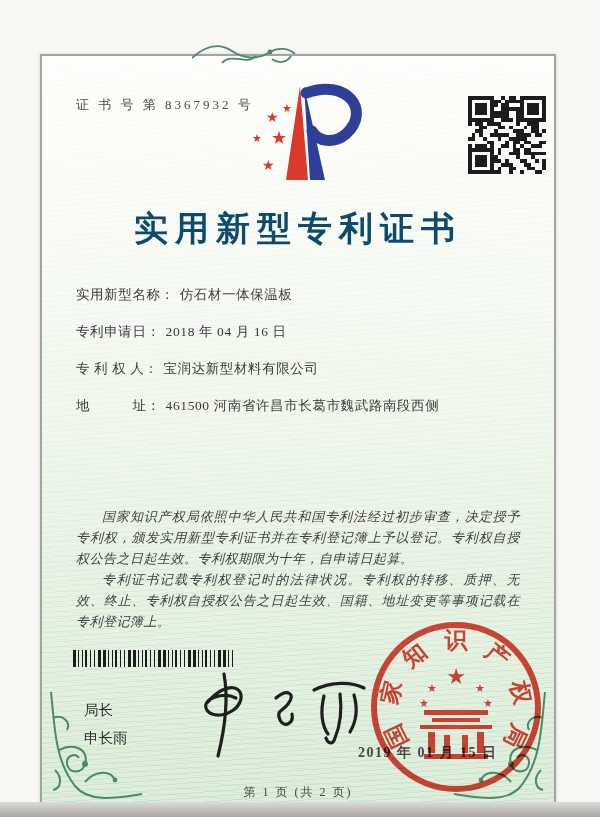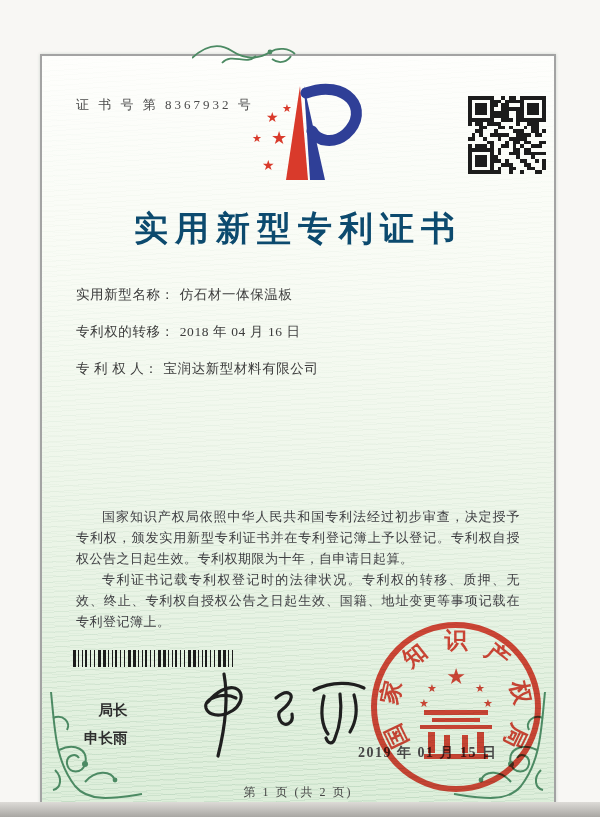--- a/index.html
+++ b/index.html
@@ -27,25 +27,25 @@
   .cert-no{position:absolute;left:34px;top:40px;font-size:13px;color:#4a4a4a;letter-spacing:3px;}
   .logo{position:absolute;left:198px;top:24px;width:134px;height:108px;}
   .qr{position:absolute;left:426px;top:40px;width:78px;height:78px;}
   .title{position:absolute;left:0;right:0;top:134px;text-align:center;
     font-size:34px;font-weight:bold;color:#0c4a6e;letter-spacing:7px;margin-top:16px;}
   .fields{position:absolute;left:34px;right:26px;top:202px;font-size:13.5px;color:#3c3c3c;margin-top:28px;}
   .frow{height:21px;margin-bottom:16px;white-space:nowrap;letter-spacing:.6px;}
   .frow .val{margin-left:5px;}
   .pair2{margin-left:38px;}
   .paras{position:absolute;left:34px;right:34px;top:450px;font-size:13px;line-height:21px;
-    color:#3e3e42;text-align:justify;letter-spacing:.5px;}
+    color:#3e3e42;font-style:italic;text-align:justify;letter-spacing:.5px;}
   .paras p{margin:0;text-indent:2em;}
   .barcode{position:absolute;left:30px;top:594px;width:164px;height:17px;}
   .director{position:absolute;left:42px;top:640px;font-family:"Liberation Sans",sans-serif;
-    font-size:14.5px;font-weight:bold;color:#2e2e2e;line-height:28px;text-align:right;}
+    font-size:14.5px;font-weight:normal;color:#2e2e2e;line-height:28px;}
   .signature{position:absolute;left:138px;top:612px;z-index:2;}
   .seal{position:absolute;left:320px;top:554px;width:188px;height:194px;
     mix-blend-mode:multiply;opacity:.93;z-index:2;}
   .seal-char{font-size:23px;font-weight:bold;fill:#e03a2c;text-anchor:middle;
     dominant-baseline:middle;font-family:"Liberation Serif",serif;}
   .seal-date{position:absolute;left:316px;top:688px;font-size:14px;font-weight:bold;
     color:#474747;letter-spacing:1.5px;z-index:1;}
   .page-info{position:absolute;left:0;right:0;top:728px;text-align:center;font-size:12px;color:#444;letter-spacing:2px;}
   .flourish{position:absolute;color:#4c8a63;}
   .fl-top{left:150px;top:-17px;}
@@ -351,24 +351,27 @@
       <rect x="19" y="20" width="1" height="1" fill="#1c1c1c"></rect>
     </svg>
 
   <div class="title">实用新型专利证书</div>
 
   <div class="fields">
     <div class="frow">
       <span class="lbl">实用新型名称：</span><span class="val">仿石材一体保温板</span>
     </div>
     <div class="frow">
-      <span class="lbl">专利权的转移：</span><span class="val">2018 年 04 月 16 日</span>
+      <span class="lbl">专利申请日：</span><span class="val">2018 年 04 月 16 日</span>
     </div>
     <div class="frow">
       <span class="lbl">专 利 权 人：</span><span class="val">宝润达新型材料有限公司</span>
+    </div>
+    <div class="frow">
+      <span class="lbl">地　　　址：</span><span class="val">461500 河南省许昌市长葛市魏武路南段西侧</span>
     </div>
   </div>
 
   <div class="paras">
     <p>国家知识产权局依照中华人民共和国专利法经过初步审查，决定授予专利权，颁发实用新型专利证书并在专利登记簿上予以登记。专利权自授权公告之日起生效。专利权期限为十年，自申请日起算。</p>
     <p>专利证书记载专利权登记时的法律状况。专利权的转移、质押、无效、终止、专利权自授权公告之日起生效、国籍、地址变更等事项记载在专利登记簿上。</p>
   </div>
 
   <svg id="barcode-svg" class="barcode" viewBox="0 0 164 17">
       <rect x="1" y="0" width="3" height="17" fill="#1c1c1c"></rect>

